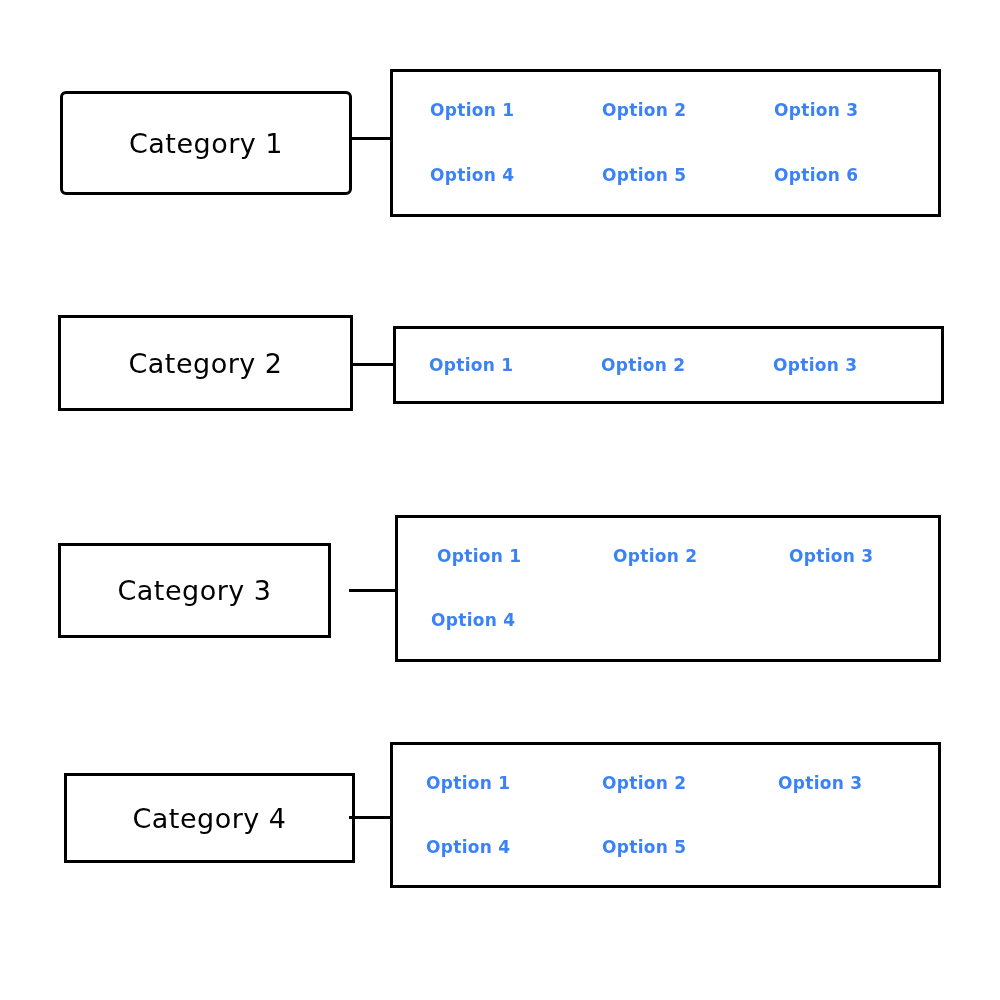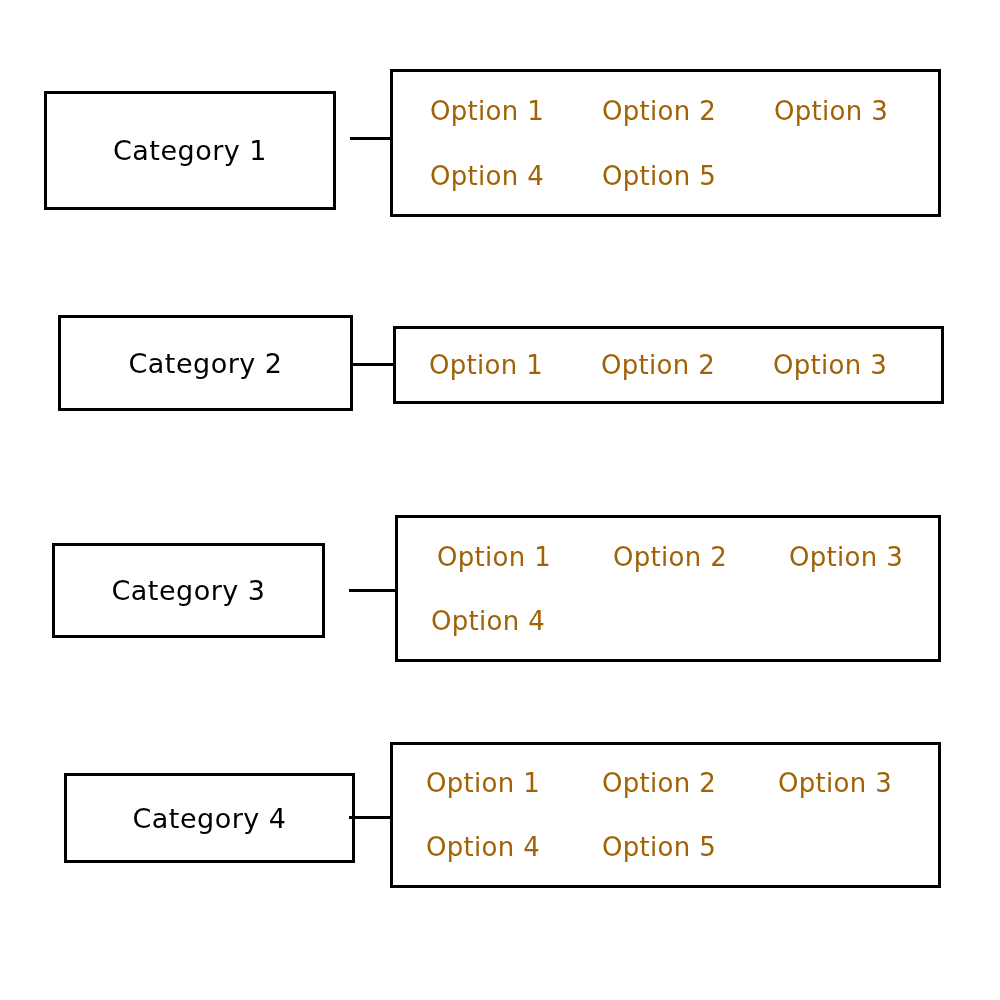--- a/index.html
+++ b/index.html
@@ -55,45 +55,46 @@
     display: flex;
     flex-direction: column;
     justify-content: center;
   }
   .option-line {
     display: flex;
     flex-direction: row;
     white-space: nowrap;
   }
   .option-item {
-    font-size: 26px;
-    color: #a16207;
+    font-size: 17px;
+    color: #3b82f6;
     letter-spacing: 0.3px;
     line-height: 1;
     white-space: nowrap;
+    font-weight: bold;
   }
 
   
-  #row-1 .category-box { left: 44px;  top: 91px;  width: 292px; height: 119px; }
+  #row-1 .category-box { left: 60px;  top: 91px;  width: 292px; height: 104px; border-radius: 6px; }
   #row-1 .connector    { left: 350px; top: 137px; width: 41px; }
   #row-1 .options-panel{ left: 390px; top: 69px;  width: 551px; height: 148px; }
   #row-1 .options-grid { padding-left: 37px; }
   #row-1 .option-line  { height: 65px; align-items: center; }
   #row-1 .option-item  { width: 172px; }
 
   
   #row-2 .category-box { left: 58px;  top: 315px; width: 295px; height: 96px; align-items: center; }
   #row-2 .connector    { left: 352px; top: 363px; width: 42px; }
   #row-2 .options-panel{ left: 393px; top: 326px; width: 551px; height: 78px; }
   #row-2 .options-grid { padding-left: 33px; }
   #row-2 .option-line  { height: 72px; align-items: center; }
   #row-2 .option-item  { width: 172px; }
 
   
-  #row-3 .category-box { left: 52px;  top: 543px; width: 273px; height: 95px; }
+  #row-3 .category-box { left: 58px;  top: 543px; width: 273px; height: 95px; }
   #row-3 .connector    { left: 349px; top: 589px; width: 47px; }
   #row-3 .options-panel{ left: 395px; top: 515px; width: 546px; height: 147px; }
   #row-3 .options-grid { padding-left: 33px; }
   #row-3 .option-line  { height: 64px; align-items: center; }
   #row-3 .option-item  { width: 176px; }
   #row-3 .option-line.line-1 { padding-left: 6px; }
 
   
   #row-4 .category-box { left: 64px;  top: 773px; width: 291px; height: 90px; }
   #row-4 .connector    { left: 349px; top: 816px; width: 42px; }
@@ -115,20 +116,21 @@
     <div class="options-panel">
       <div class="options-grid">
         <div class="option-line line-1">
           <span class="option-item">Option 1</span>
           <span class="option-item">Option 2</span>
           <span class="option-item">Option 3</span>
         </div>
         <div class="option-line line-2">
           <span class="option-item">Option 4</span>
           <span class="option-item">Option 5</span>
+          <span class="option-item">Option 6</span>
         </div>
       </div>
     </div>
   </div>
 
   <div class="row" id="row-2">
     <div class="category-box">
       <span class="category-label">Category 2</span>
     </div>
     <div class="connector"></div>

